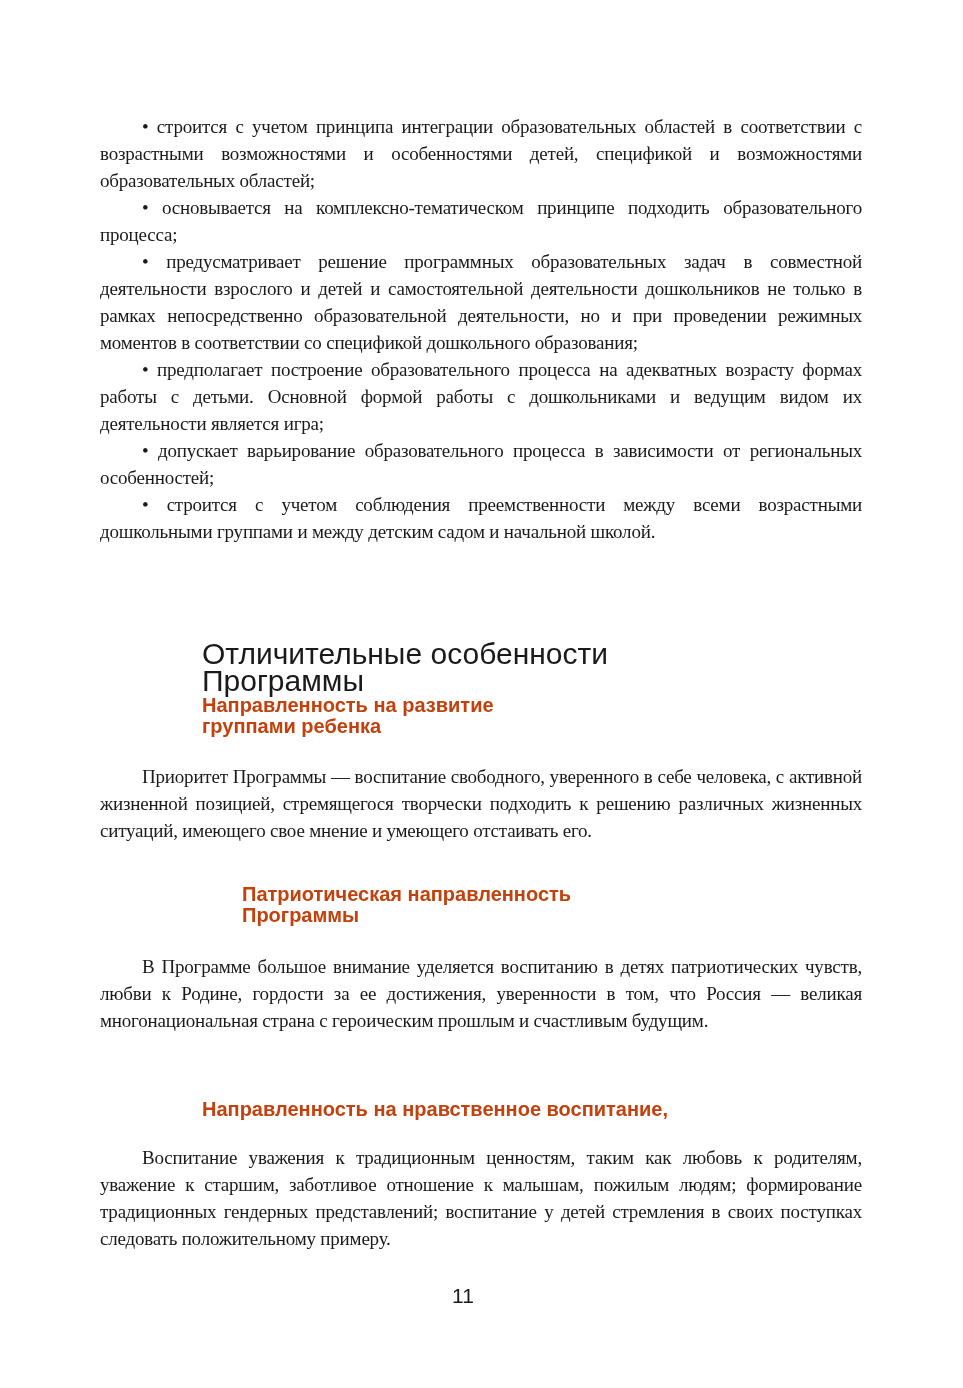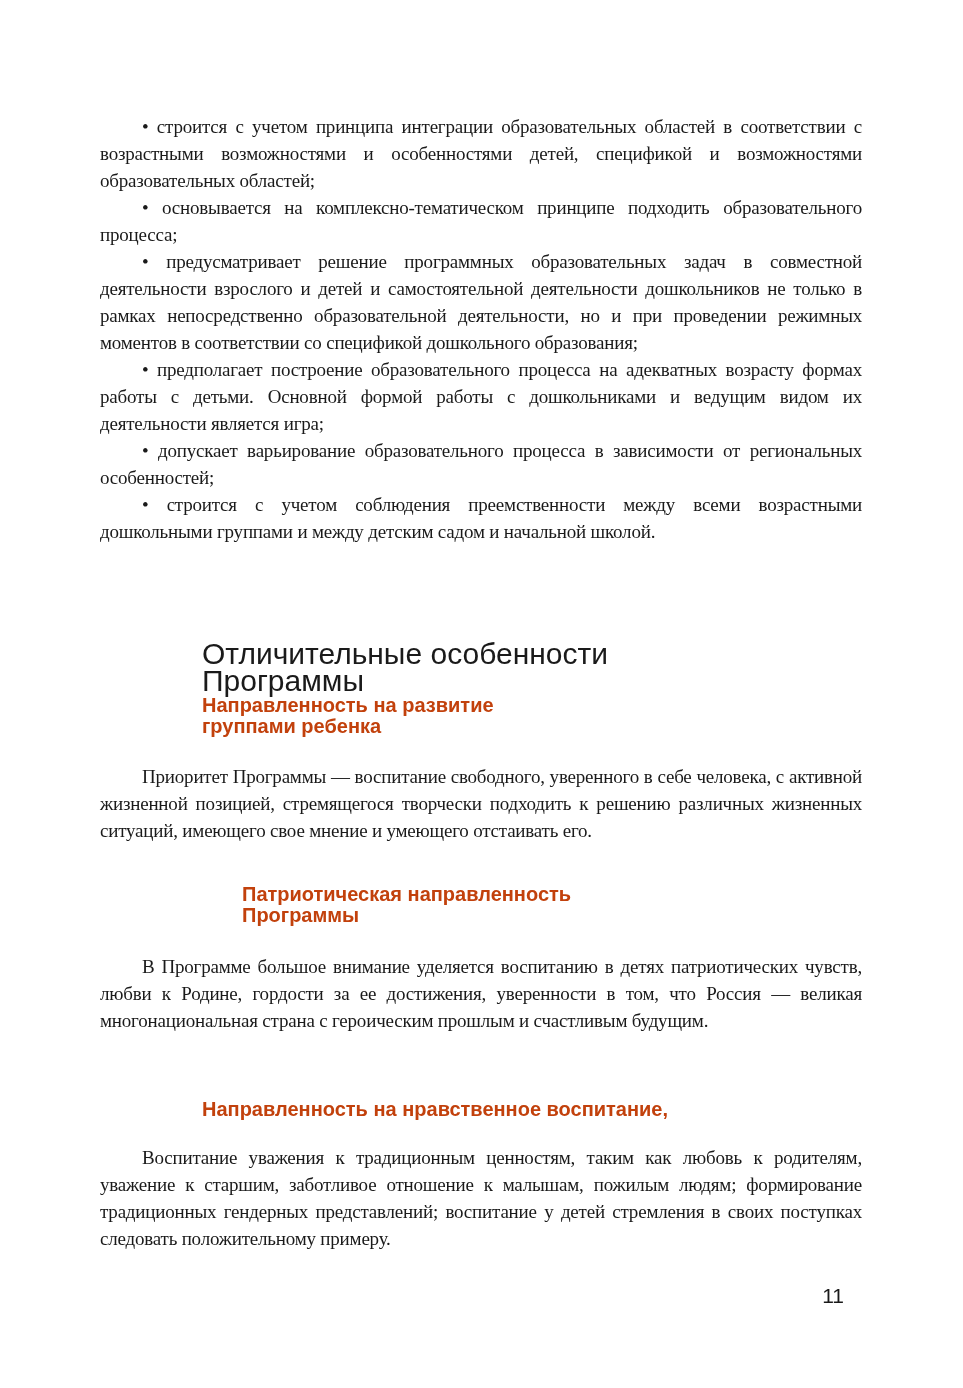--- a/index.html
+++ b/index.html
@@ -62,21 +62,21 @@
     .block {
       position: absolute;
       left: 0;
       width: 762px;
     }
     .page-number {
       position: absolute;
       left: 0;
       width: 762px;
       top: 1284px;
-      text-align: right;
+      text-align: center;
       font-family: "Liberation Sans", "DejaVu Sans", sans-serif;
       font-size: 21px;
       color: #1a1a1a;
     }
   </style>
 </head>
 <body>
 
 <div class="page">
 

